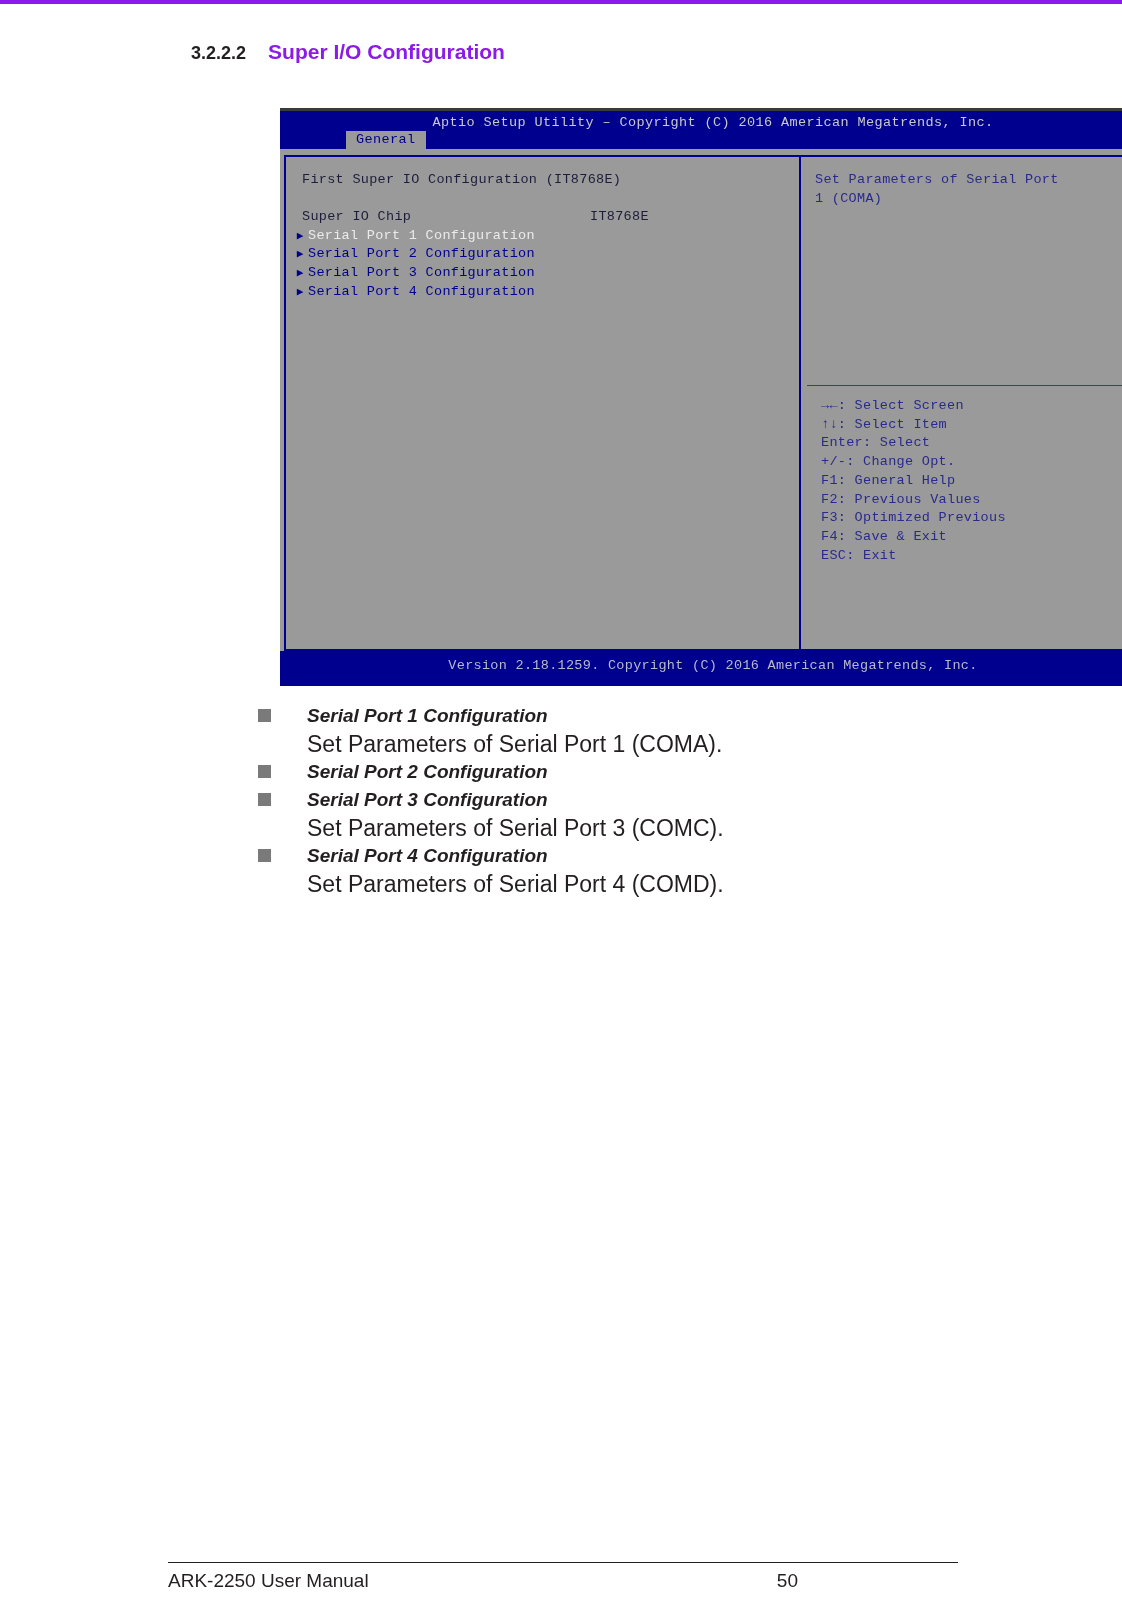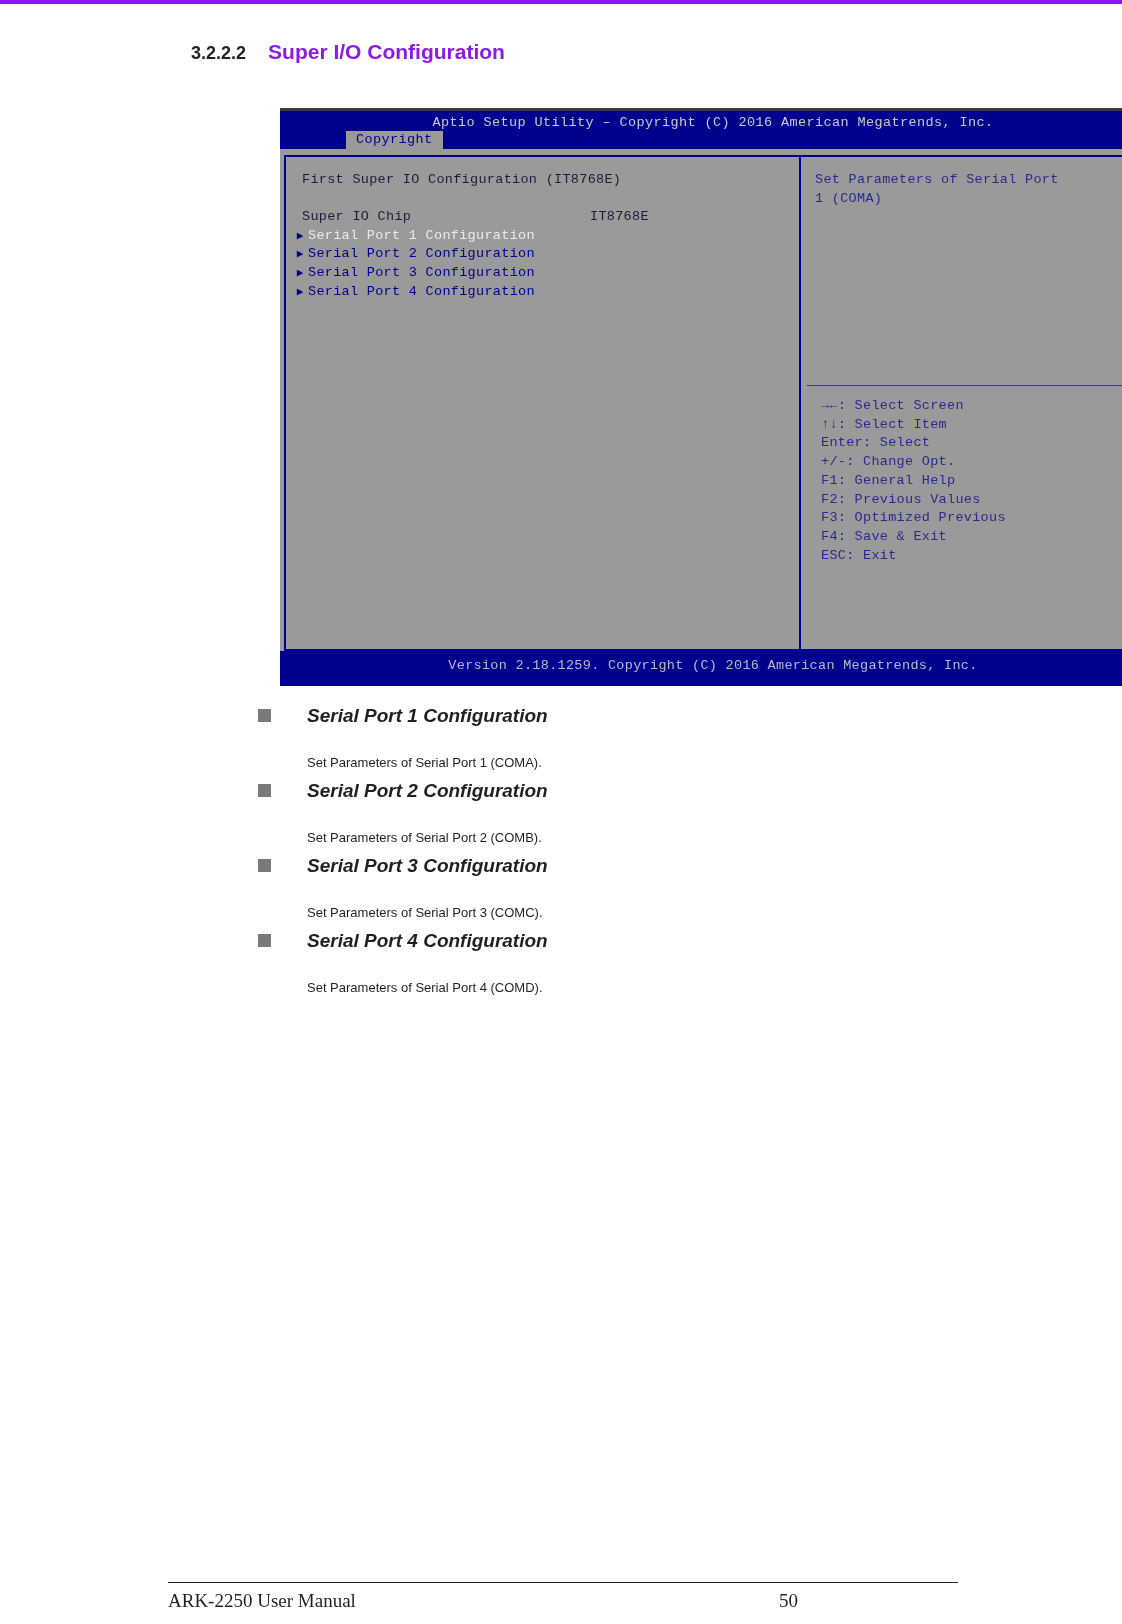--- a/index.html
+++ b/index.html
@@ -194,34 +194,32 @@
   }
   .bullet-title {
     font-size: 19px;
     font-weight: bold;
     font-style: italic;
     color: #231f20;
     margin-left: 36px;
     line-height: 28px;
   }
   .bullet-desc {
-    font-size: 13px;
+    font-size: 23px;
     color: #231f20;
     margin-left: 49px;
     line-height: 28px;
-    margin-top: 19px;
   }
 
   
   .page-footer {
     position: absolute;
-    bottom: 12px;
+    bottom: 32px;
     left: 168px;
     width: 790px;
-    font-family: Liberation Serif, serif;
   }
   .footer-rule {
     border-top: 1.5px solid #231f20;
     margin-bottom: 7px;
   }
   .footer-row {
     display: flex;
     justify-content: space-between;
     align-items: baseline;
     font-size: 19px;
@@ -237,21 +235,21 @@
 <div class="heading">
   <span class="heading-num">3.2.2.2</span>
   <span class="heading-title">Super I/O Configuration</span>
 </div>
 
 <div class="bios">
 
   <div class="bios-titlebar">
     <div class="bios-title-text">Aptio Setup Utility – Copyright (C) 2016 American Megatrends, Inc.</div>
     <div class="bios-tabs">
-      <div class="bios-tab-active">Copyright</div>
+      <div class="bios-tab-active">General</div>
     </div>
   </div>
 
   <div class="bios-body">
 
     <div class="bios-left">
       <div class="mono-line dark">First Super IO Configuration (IT8768E)</div>
       <div class="spacer-line"></div>
 
       <div class="mono-line dark kv-row">
@@ -305,21 +303,20 @@
       <span class="bullet-square"></span>
       <span class="bullet-title">Serial Port 1 Configuration</span>
     </div>
     <div class="bullet-desc">Set Parameters of Serial Port 1 (COMA).</div>
   </div>
   <div class="bullet-item">
     <div class="bullet-head">
       <span class="bullet-square"></span>
       <span class="bullet-title">Serial Port 2 Configuration</span>
     </div>
-    <div class="bullet-desc">Set Parameters of Serial Port 2 (COMB).</div>
   </div>
   <div class="bullet-item">
     <div class="bullet-head">
       <span class="bullet-square"></span>
       <span class="bullet-title">Serial Port 3 Configuration</span>
     </div>
     <div class="bullet-desc">Set Parameters of Serial Port 3 (COMC).</div>
   </div>
   <div class="bullet-item">
     <div class="bullet-head">

